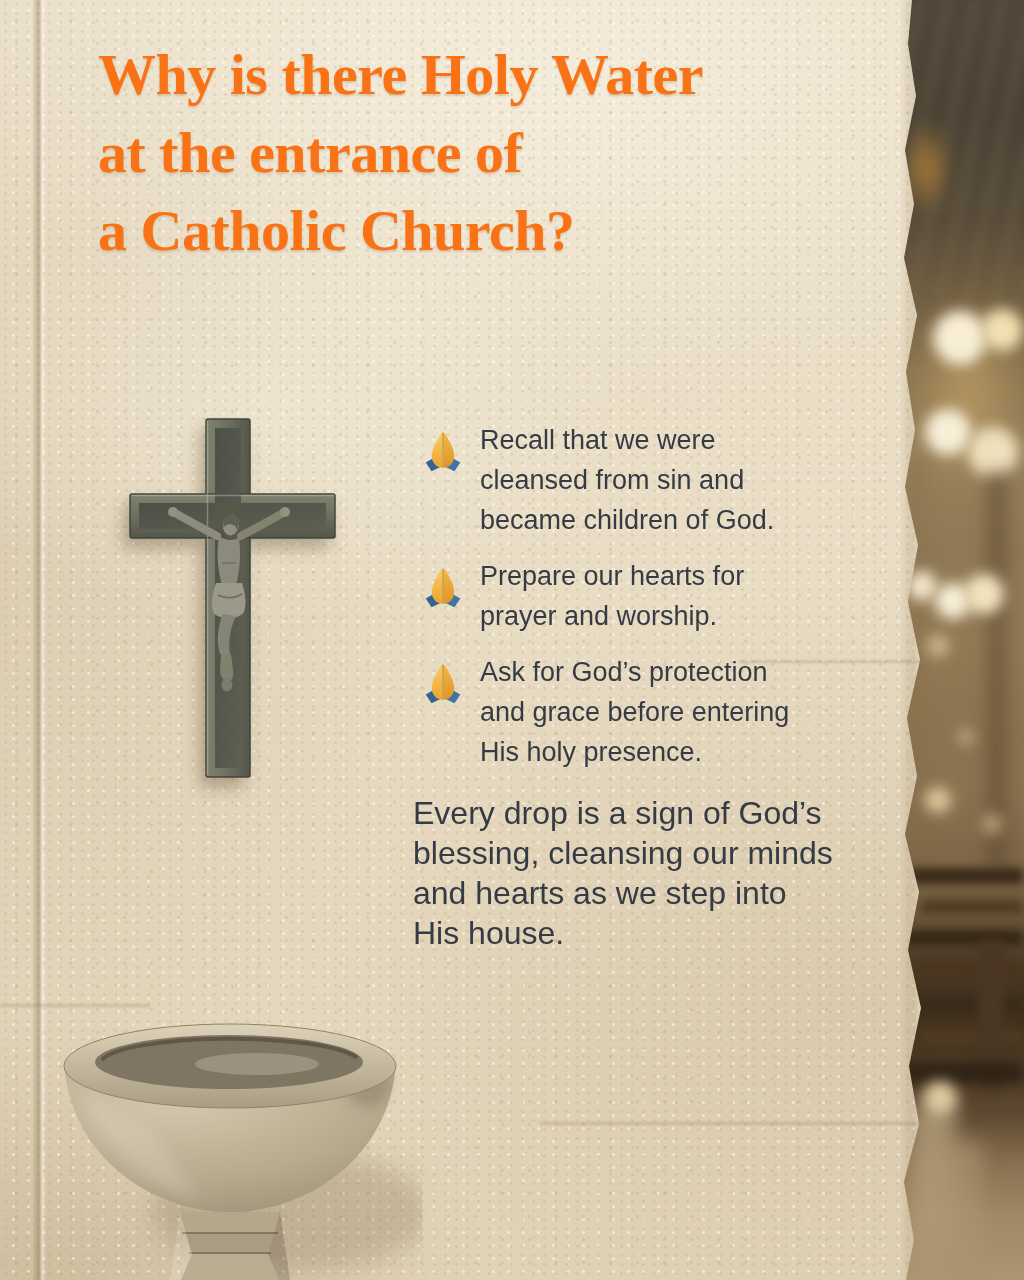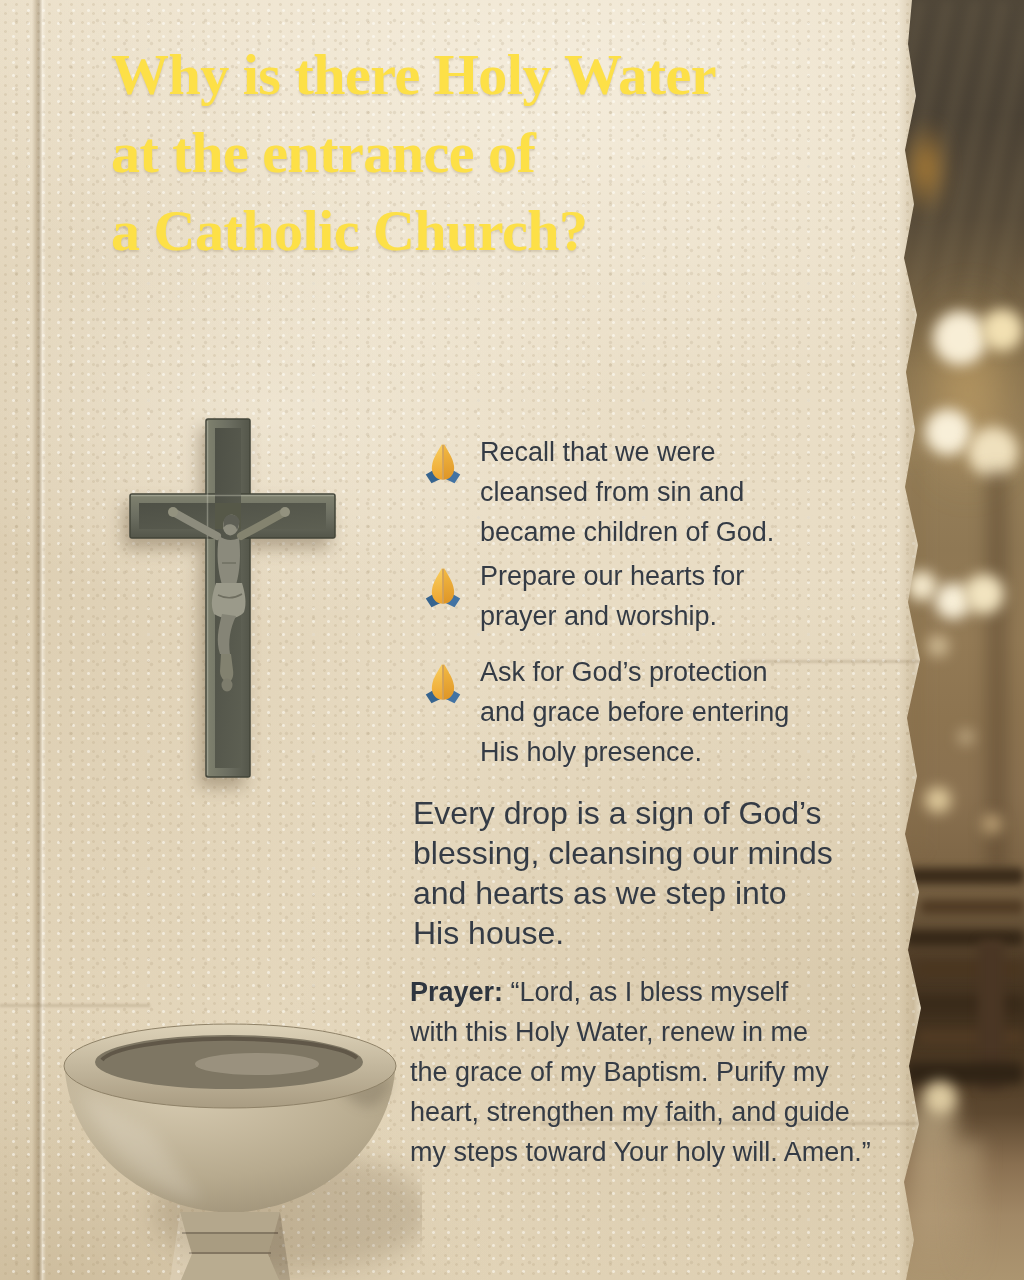--- a/index.html
+++ b/index.html
@@ -44,23 +44,23 @@
     background-position:0 0,6px 4px,3px 9px;}
   .groove{position:absolute;left:32px;top:0;width:14px;height:1280px;
     background:linear-gradient(90deg,transparent,rgba(140,118,84,.35) 35%,
       rgba(100,82,55,.30) 50%,rgba(255,250,240,.45) 75%,transparent);}
   .edgeband{position:absolute;right:0;top:0;width:26px;height:1280px;
     background:linear-gradient(90deg,transparent,rgba(175,155,120,.35) 60%,
       rgba(240,232,214,.5) 88%,rgba(150,130,95,.4));}
   .seam{position:absolute;height:3px;background:rgba(140,120,90,.25);filter:blur(1px);}
 
   
-  .title{position:absolute;left:111px;top:36px;margin:0;white-space:pre-line;
+  .title{position:absolute;left:98px;top:36px;margin:0;white-space:pre-line;
     font-family:"Liberation Serif","DejaVu Serif",serif;font-weight:700;
-    font-size:58px;line-height:78px;color:#fde047;letter-spacing:-.5px;
+    font-size:58px;line-height:78px;color:#f97316;letter-spacing:-.5px;
     text-shadow:0 2px 2px rgba(120,100,70,.22);}
   .intro{position:absolute;left:95px;top:279px;margin:0;white-space:pre-line;
     font-size:27px;line-height:40px;color:#343b45;}
   .bullet{position:absolute;left:420px;display:flex;align-items:flex-start;}
   .bullet .icon{width:46px;height:46px;margin-top:8px;flex:0 0 46px;}
   .bullet .btext{margin-left:14px;white-space:pre-line;font-size:27px;line-height:40px;color:#343b45;}
   .everydrop{position:absolute;left:413px;top:793px;margin:0;white-space:pre-line;
     font-size:32px;line-height:40px;color:#343b45;}
   .prayer{position:absolute;left:410px;top:972px;margin:0;white-space:pre-line;
     font-size:27px;line-height:40px;color:#343b45;width:540px;}
@@ -184,21 +184,21 @@
       <path d="M101,123 C98,141 100,158 104,172 L118,172 C122,158 123,141 121,125 Q111,130 101,123 Z" fill="#8b8a7c"></path>
       <path d="M104,150 L118,150" stroke="#6e6d60" stroke-width="1.4"></path>
       <path d="M98,170 C94,182 92,192 96,201 C105,207 120,207 126,199 C129,190 127,180 124,170 Z" fill="#9b9a8a"></path>
       <path d="M100,182 Q112,188 124,181" stroke="#6f6e60" stroke-width="1.5" fill="none"></path>
       <path d="M104,201 C100,217 98,228 102,241 L112,241 C110,228 112,216 118,203 Z" fill="#858476"></path>
       <path d="M103,241 L102,258 C102,264 106,269 110,269 C114,269 116,263 115,257 L113,241 Z" fill="#82816f"></path>
       <ellipse cx="109" cy="272" rx="5.5" ry="6.5" fill="#7d7c6c"></ellipse>
     </g>
   </svg>
 
-  <div class="bullet" style="top:420px;margin-top:12px;">
+  <div class="bullet" style="top:420px;">
     <svg class="icon">
         <use href="#hands"></use>
       </svg>
     <span class="btext">Recall that we were
 cleansed from sin and
 became children of God.</span>
   </div>
   <div class="bullet" style="top:652px;">
     <svg class="icon">
         <use href="#hands"></use>
@@ -212,25 +212,20 @@
         <use href="#hands"></use>
       </svg>
     <span class="btext">Prepare our hearts for
 prayer and worship.</span>
   </div>
 
   <p class="everydrop">Every drop is a sign of God’s
 blessing, cleansing our minds
 and hearts as we step into
 His house.</p>
-  <p class="prayer"><b>Prayer:</b> <span>“Lord, as I bless myself
-with this Holy Water, renew in me
-the grace of my Baptism. Purify my
-heart, strengthen my faith, and guide
-my steps toward Your holy will. Amen.”</span></p>
 
   <svg class="basin" width="380" height="268" viewBox="0 0 380 268">
     <ellipse cx="250" cy="200" rx="140" ry="60" fill="rgba(105,88,60,.22)" style="filter:blur(12px);"></ellipse>
     <path d="M23,60 C30,130 90,196 188,201 C286,196 346,130 353,60 Z" fill="url(#bowlGrad)"></path>
     <path d="M300,80 C330,110 344,90 350,66 L300,66 Z" fill="rgba(70,60,45,.22)" style="filter:blur(6px);"></path>
     <path d="M40,80 C60,140 110,180 160,190 L110,120 Z" fill="rgba(255,250,238,.18)" style="filter:blur(8px);"></path>
     <ellipse cx="188" cy="54" rx="166" ry="42" fill="url(#rimGrad)" stroke="#8f8268" stroke-width="1"></ellipse>
     <ellipse cx="187" cy="50" rx="134" ry="27" fill="#7e7663"></ellipse>
     <path d="M60,48 A130 25 0 0 1 315,46" stroke="rgba(60,52,40,.45)" stroke-width="4" fill="none"></path>
     <ellipse cx="215" cy="52" rx="62" ry="11" fill="rgba(205,198,178,.35)"></ellipse>

